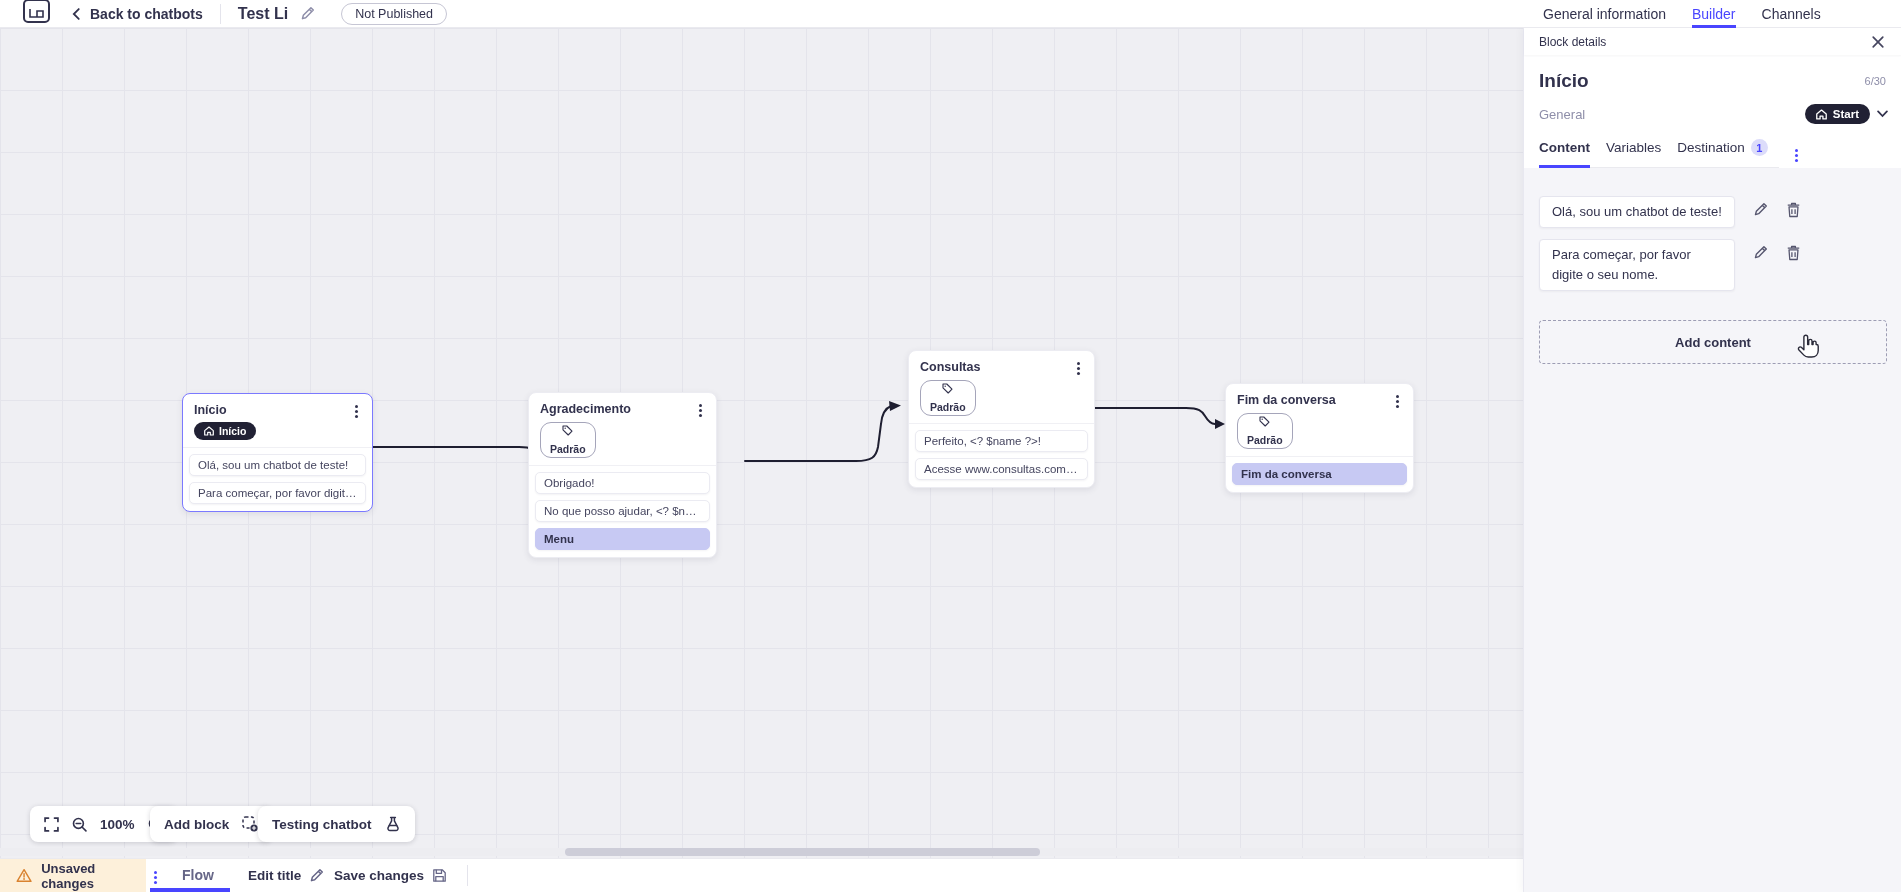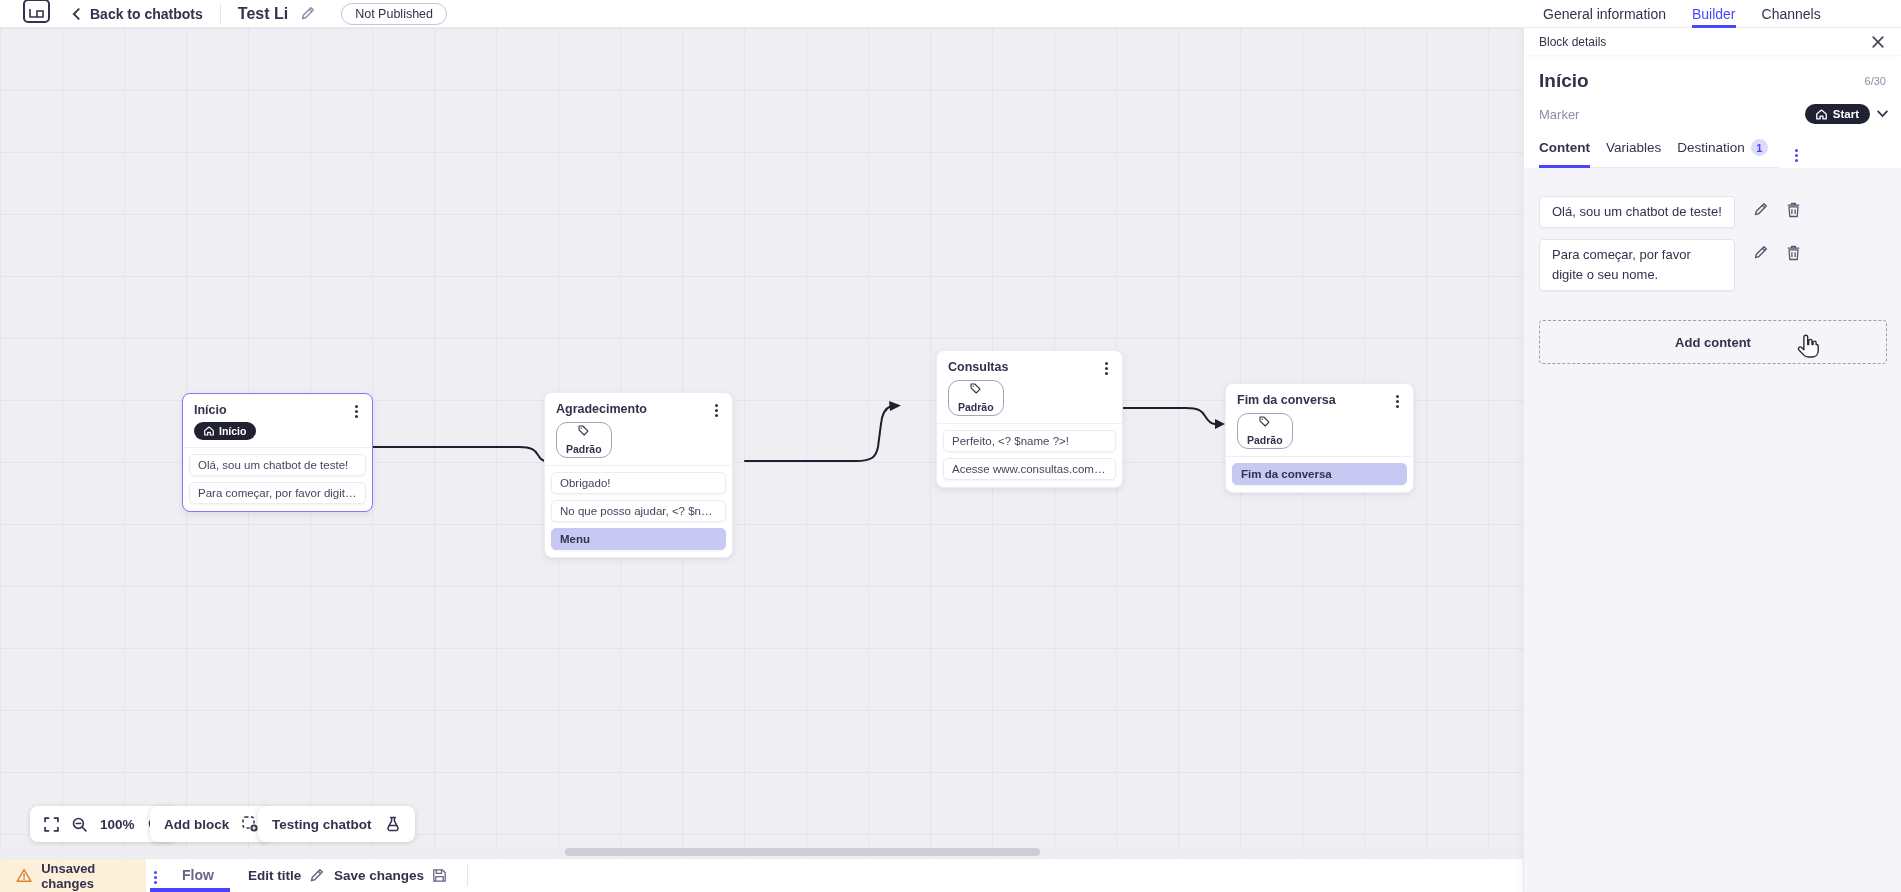--- a/index.html
+++ b/index.html
@@ -142,39 +142,39 @@
         <svg width="10" height="10" viewBox="0 0 10 10" fill="none" stroke="#fff" stroke-width="1.2" stroke-linejoin="round">
             <path d="M5 1 L9.3 4.6 V9 H6.3 V6.4 H3.7 V9 H0.7 V4.6 Z"></path>
           </svg>
         <span>Início</span>
       </span>
       <div class="node-sep"></div>
       <div class="nrow">Olá, sou um chatbot de teste!</div>
       <div class="nrow">Para começar, por favor digite o ...</div>
     </div>
 
-    <div class="node" style="left:544px; top:364px; width:189px;">
+    <div class="node" style="left:528px; top:364px; width:189px;">
       <div class="node-head">
         <span class="node-title">Agradecimento</span>
         <span class="dots"></span>
       </div>
       <span class="pill-tag">
         <svg width="11" height="11" viewBox="0 0 11 11" fill="none" stroke="#32324d" stroke-width="1.1" stroke-linejoin="round">
             <path d="M1 1 h3.8 L10 6.2 6.2 10 1 4.8 Z"></path>
             <circle cx="3.2" cy="3.2" r="0.7" fill="#32324d" stroke="none"></circle>
           </svg>
         <span>Padrão</span>
       </span>
       <div class="node-sep"></div>
       <div class="nrow">Obrigado!</div>
       <div class="nrow">No que posso ajudar, &lt;? $name ...</div>
       <div class="nrow hl">Menu</div>
     </div>
 
-    <div class="node" style="left:936px; top:322px; width:187px;">
+    <div class="node" style="left:908px; top:322px; width:187px;">
       <div class="node-head">
         <span class="node-title">Consultas</span>
         <span class="dots"></span>
       </div>
       <span class="pill-tag">
         <svg width="11" height="11" viewBox="0 0 11 11" fill="none" stroke="#32324d" stroke-width="1.1" stroke-linejoin="round">
             <path d="M1 1 h3.8 L10 6.2 6.2 10 1 4.8 Z"></path>
             <circle cx="3.2" cy="3.2" r="0.7" fill="#32324d" stroke="none"></circle>
           </svg>
         <span>Padrão</span>
@@ -274,21 +274,21 @@
           </svg>
       </button>
     </div>
 
     <div class="panel-info">
       <div class="name-row">
         <span class="block-name">Início</span>
         <span class="char-counter">6/30</span>
       </div>
       <div class="marker-row">
-        <span class="marker-label">Marker</span>
+        <span class="marker-label">General</span>
         <div class="marker-right">
           <span class="marker-pill">
             <svg width="11" height="11" viewBox="0 0 10 10" fill="none" stroke="#fff" stroke-width="1.2" stroke-linejoin="round">
                 <path d="M5 1 L9.3 4.6 V9 H6.3 V6.4 H3.7 V9 H0.7 V4.6 Z"></path>
               </svg>
             <span>Start</span>
           </span>
           <svg width="11" height="8" viewBox="0 0 10 7" fill="none" stroke="#32324d" stroke-width="1.6" stroke-linecap="round">
               <path d="M1 1.2 L5 5.4 9 1.2"></path>
             </svg>

